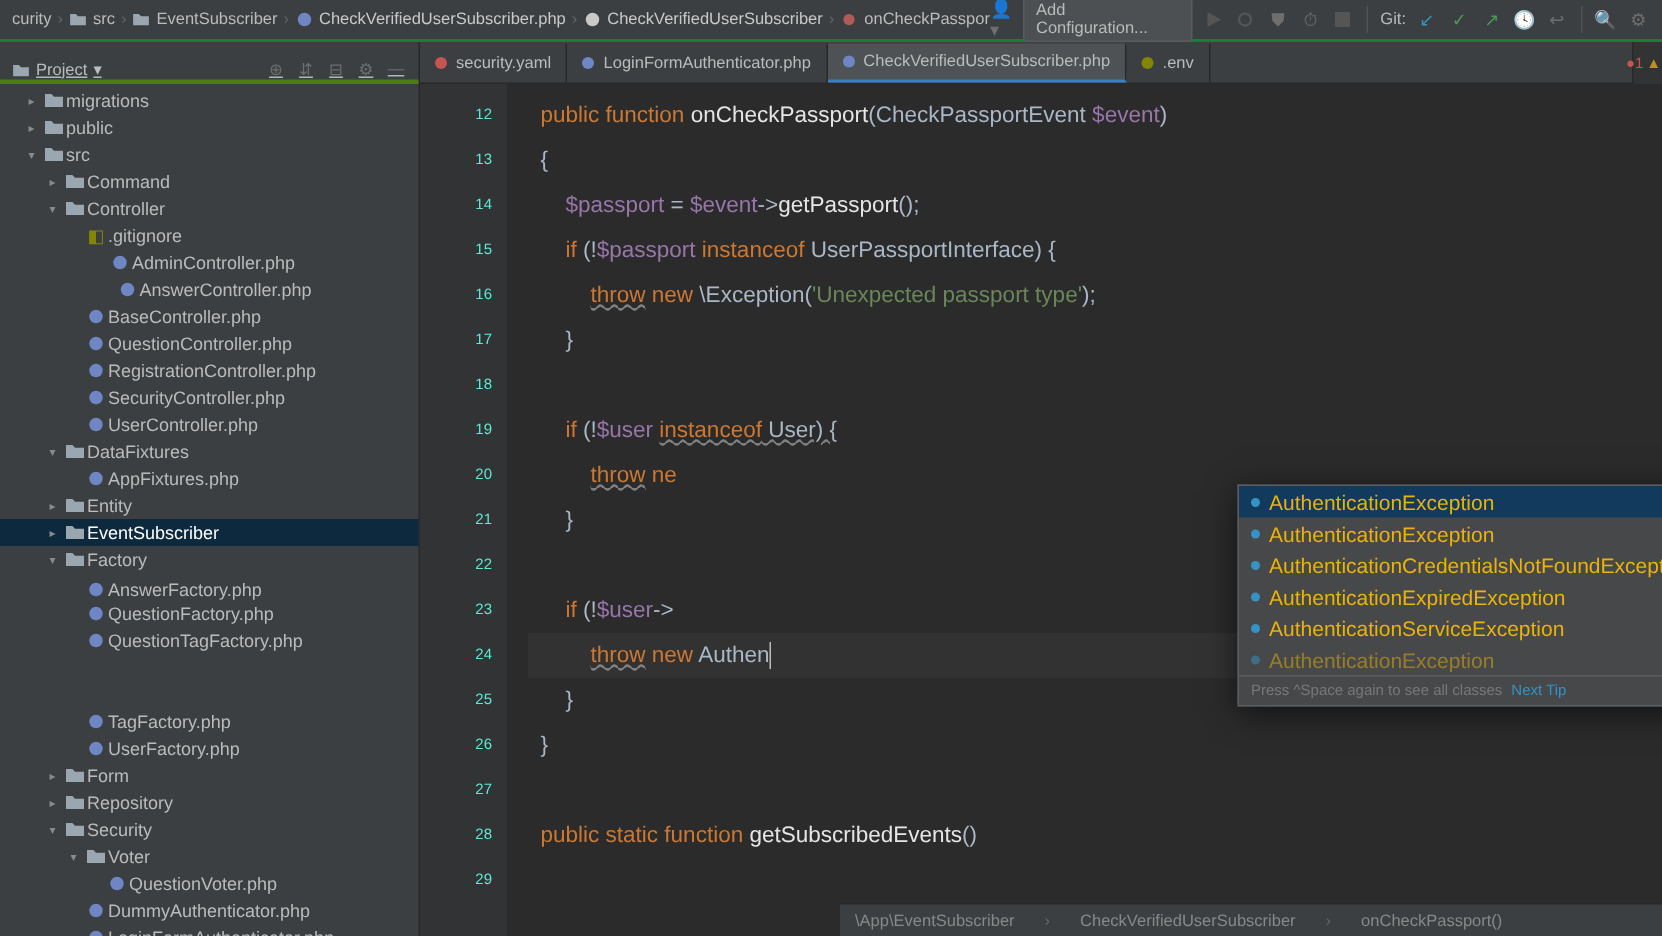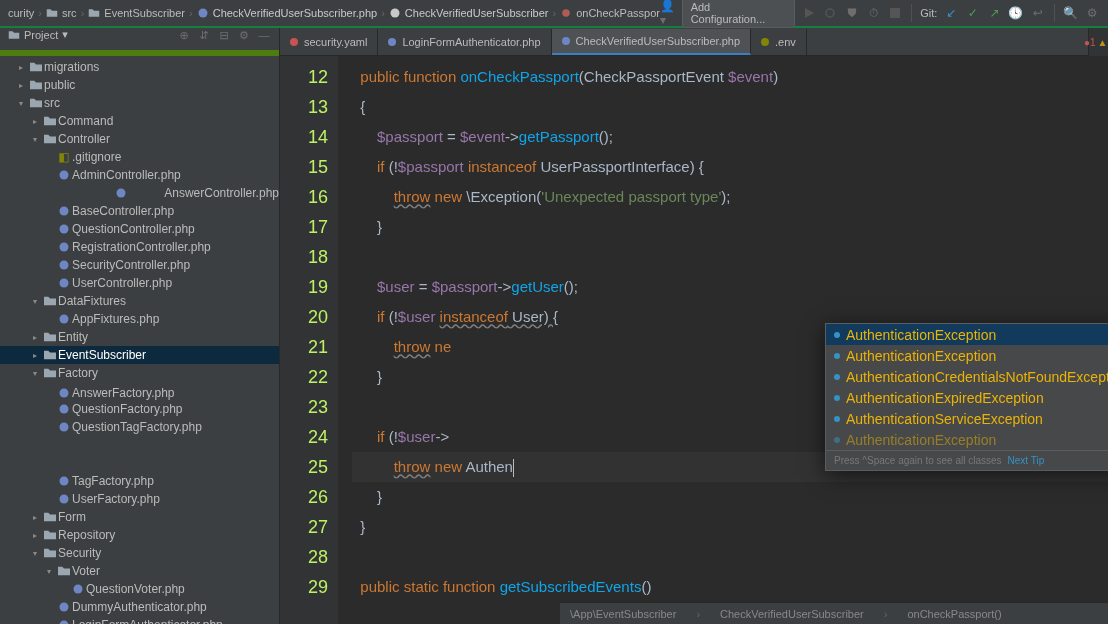--- a/index.html
+++ b/index.html
@@ -12,21 +12,21 @@
 .tb-right { display:flex; align-items:center; gap:6px; padding-right:8px; }
 .tb-btn { background:#4c5052; border:1px solid #5a5d5f; border-radius:3px; padding:2px 8px; font-size:11px; color:#bbb; cursor:pointer; }
 .tb-ic { width:16px; height:16px; color:#6e6e6e; cursor:pointer; display:flex; align-items:center; justify-content:center; }
 .tb-sep { width:1px; height:18px; background:#515151; margin:0 2px; }
 .git-label { font-size:11px; color:#bbb; }
 .ic-green { color:#499c54; }
 .ic-blue { color:#3592c4; }
 
 .main { display:flex; height:calc(100% - 28px); }
 .sidebar { width:280px; background:#3c3f41; border-right:1px solid #282828; display:flex; flex-direction:column; }
-.sb-head { height:28px; display:flex; align-items:flex-start; padding:0 8px; border-bottom:6px solid #4d7c0f; }
+.sb-head { height:28px; display:flex; align-items:flex-end; padding:0 8px; border-bottom:3px solid #4d7c0f;text-decoration:underline; }
 .sb-title { display:flex; align-items:center; gap:4px; font-size:11px; color:#bbb; }
 .sb-tools { margin-left:auto; display:flex; gap:6px; }
 .sb-tools .tb-ic { width:14px; height:14px; font-size:11px; }
 .tree { flex:1; overflow:auto; padding:2px 0; }
 .tn { display:flex; align-items:center; height:18px; font-size:12px; cursor:pointer; white-space:nowrap; }
 .tn.sel { background:#0d293e; }
 .tn .arr { width:14px; text-align:center; color:#8a8a8a; font-size:8px; }
 .tn .ic { width:16px; height:14px; display:flex; align-items:center; justify-content:center; }
 .fld { color:#9aa7b0; }
 .php { color:#6e86c4; }
@@ -34,26 +34,26 @@
 .tn .lbl { color:#bbbbbb; }
 .tn.sel .lbl { color:#fff; }
 
 .editor { flex:1; display:flex; flex-direction:column; background:#2b2b2b; position:relative; }
 .tabs { height:28px; background:#3c3f41; display:flex; align-items:flex-end; border-bottom:1px solid #282828; }
 .tab { height:26px; display:flex; align-items:center; gap:6px; padding:0 10px; font-size:11px; color:#bbb; border-right:1px solid #282828; cursor:pointer; }
 .tab.active { background:#4e5254; border-bottom:2px solid #3a7fc4; }
 .tab .dot { width:8px; height:8px; border-radius:50%; }
 .dot-red{ background:#c75450;} .dot-blue{background:#6e86c4;} .dot-grey{background:#848504;}
 .code-wrap { flex:1; display:flex; position:relative; overflow:hidden; }
-.gutter { width:58px; background:#313335; text-align:right; padding:6px 10px 0 0; font-family:Consolas,monospace; font-size:18px; color:#bef264; line-height:30px; }
+.gutter { width:58px; background:#313335; text-align:right; padding:6px 10px 0 0; font-family:Consolas,monospace; font-size:10px; color:#5eead4; line-height:30px; }
 .code { flex:1; padding:6px 0 0 14px; font-family:Consolas,monospace; font-size:15px; line-height:30px; position:relative; }
 .ln { height:30px; white-space:pre; }
 .ln.cur { background:#323232; }
 .kw { color:#cc7832; }
-.fn { color:#0ea5e9; }
+.fn { color:#e5e5e5; }
 .var { color:#9876aa; }
 .str { color:#6a8759; }
 .und { text-decoration:underline wavy #808080; }
 .caret { display:inline-block; width:1px; height:18px; background:#bbb; vertical-align:middle; }
 
 .popup { position:absolute; left:545px; top:267px; width:430px; background:#46484a; border:1px solid #5a5d5f; box-shadow:0 4px 20px rgba(0,0,0,.6); font-family:Consolas,monospace; font-size:14px; color:#bbb; z-index:5; }
 .pop-row { height:21px; display:flex; align-items:center; padding:0 8px; gap:6px; cursor:pointer; }
 .pop-row.sel { background:#113a5c; }
 .pop-ic { width:6px; height:6px; border-radius:50%; background:#3592c4; flex:none; }
 .pop-main { color:#eab308; }
@@ -205,30 +205,30 @@
               <path fill="#9aa7b0" d="M1 2h5l2 2h7v8H1z"></path>
             </svg>
           </span>
           <span class="lbl">Controller</span>
         </div>
         <div class="tn" style="padding-left: 42px;">
           <span class="arr"></span>
           <span class="ic gitig">◧</span>
           <span class="lbl">.gitignore</span>
         </div>
-        <div class="tn" style="padding-left: 42px;">
+        <div class="tn" style="padding-left: 58px;">
           <span class="arr"></span>
           <span class="ic php">
             <svg width="14" height="12" viewBox="0 0 16 16">
               <circle cx="8" cy="8" r="6" fill="#6e86c4"></circle>
             </svg>
           </span>
           <span class="lbl">AdminController.php</span>
         </div>
-        <div class="tn" style="padding-left: 63px; justify-content: space-between;">
+        <div class="tn" style="padding-left: 63px;">
           <span class="arr"></span>
           <span class="ic php">
             <svg width="14" height="12" viewBox="0 0 16 16">
               <circle cx="8" cy="8" r="6" fill="#6e86c4"></circle>
             </svg>
           </span>
           <span class="lbl">AnswerController.php</span>
         </div>
         <div class="tn" style="padding-left: 42px;">
           <span class="arr"></span>
@@ -494,21 +494,20 @@
           <div>29</div>
         </div>
       <div class="code">
 <div class="ln">  <span class="kw">public</span> <span class="kw">function</span> <span class="fn">onCheckPassport</span><span>(CheckPassportEvent </span><span class="var">$event</span><span>)</span></div>
 <div class="ln">  <span>{</span></div>
 <div class="ln">      <span class="var">$passport</span><span> = </span><span class="var">$event</span><span>-&gt;</span><span class="fn">getPassport</span><span>();</span></div>
 <div class="ln">      <span class="kw">if</span><span> (!</span><span class="var">$passport</span><span> </span><span class="kw">instanceof</span><span> UserPassportInterface) {</span></div>
 <div class="ln">          <span class="kw und">throw</span><span> </span><span class="kw">new</span><span> \Exception(</span><span class="str">'Unexpected passport type'</span><span>);</span></div>
 <div class="ln">      <span>}</span></div>
 <div class="ln"></div>
-<div class="ln">      <span class="var">$user</span><span> = </span><span class="var">$passport</span><span>-&gt;</span><span class="fn">getUser</span><span>();</span></div>
 <div class="ln">      <span class="kw">if</span><span> (!</span><span class="var">$user</span><span> </span><span class="kw und">instanceof</span><span class="und"> User) {</span></div>
 <div class="ln">          <span class="kw und">throw</span><span> </span><span class="kw">ne</span></div>
 <div class="ln">      <span>}</span></div>
 <div class="ln"></div>
 <div class="ln">      <span class="kw">if</span><span> (!</span><span class="var">$user</span><span>-&gt;</span></div>
 <div class="ln cur">          <span class="kw und">throw</span><span> </span><span class="kw">new</span><span> Authen</span><span class="caret"></span></div>
 <div class="ln">      <span>}</span></div>
 <div class="ln">  <span>}</span></div>
 <div class="ln"></div>
 <div class="ln">  <span class="kw">public</span><span> </span><span class="kw">static</span><span> </span><span class="kw">function</span><span> </span><span class="fn">getSubscribedEvents</span><span>()</span></div>

